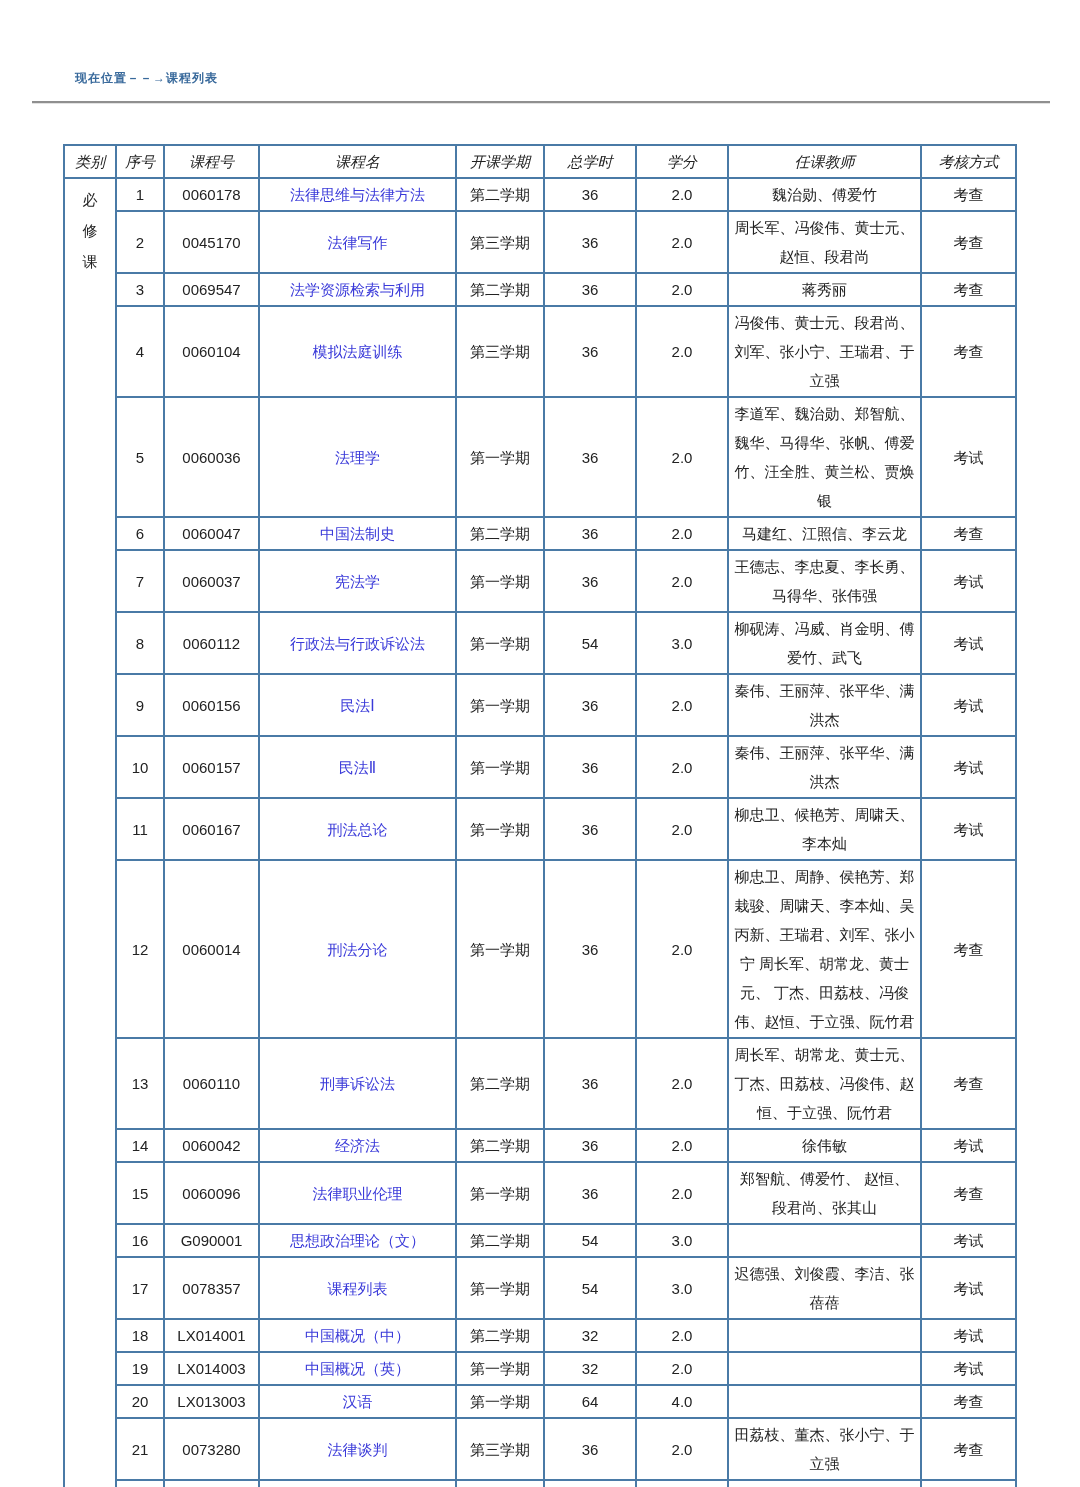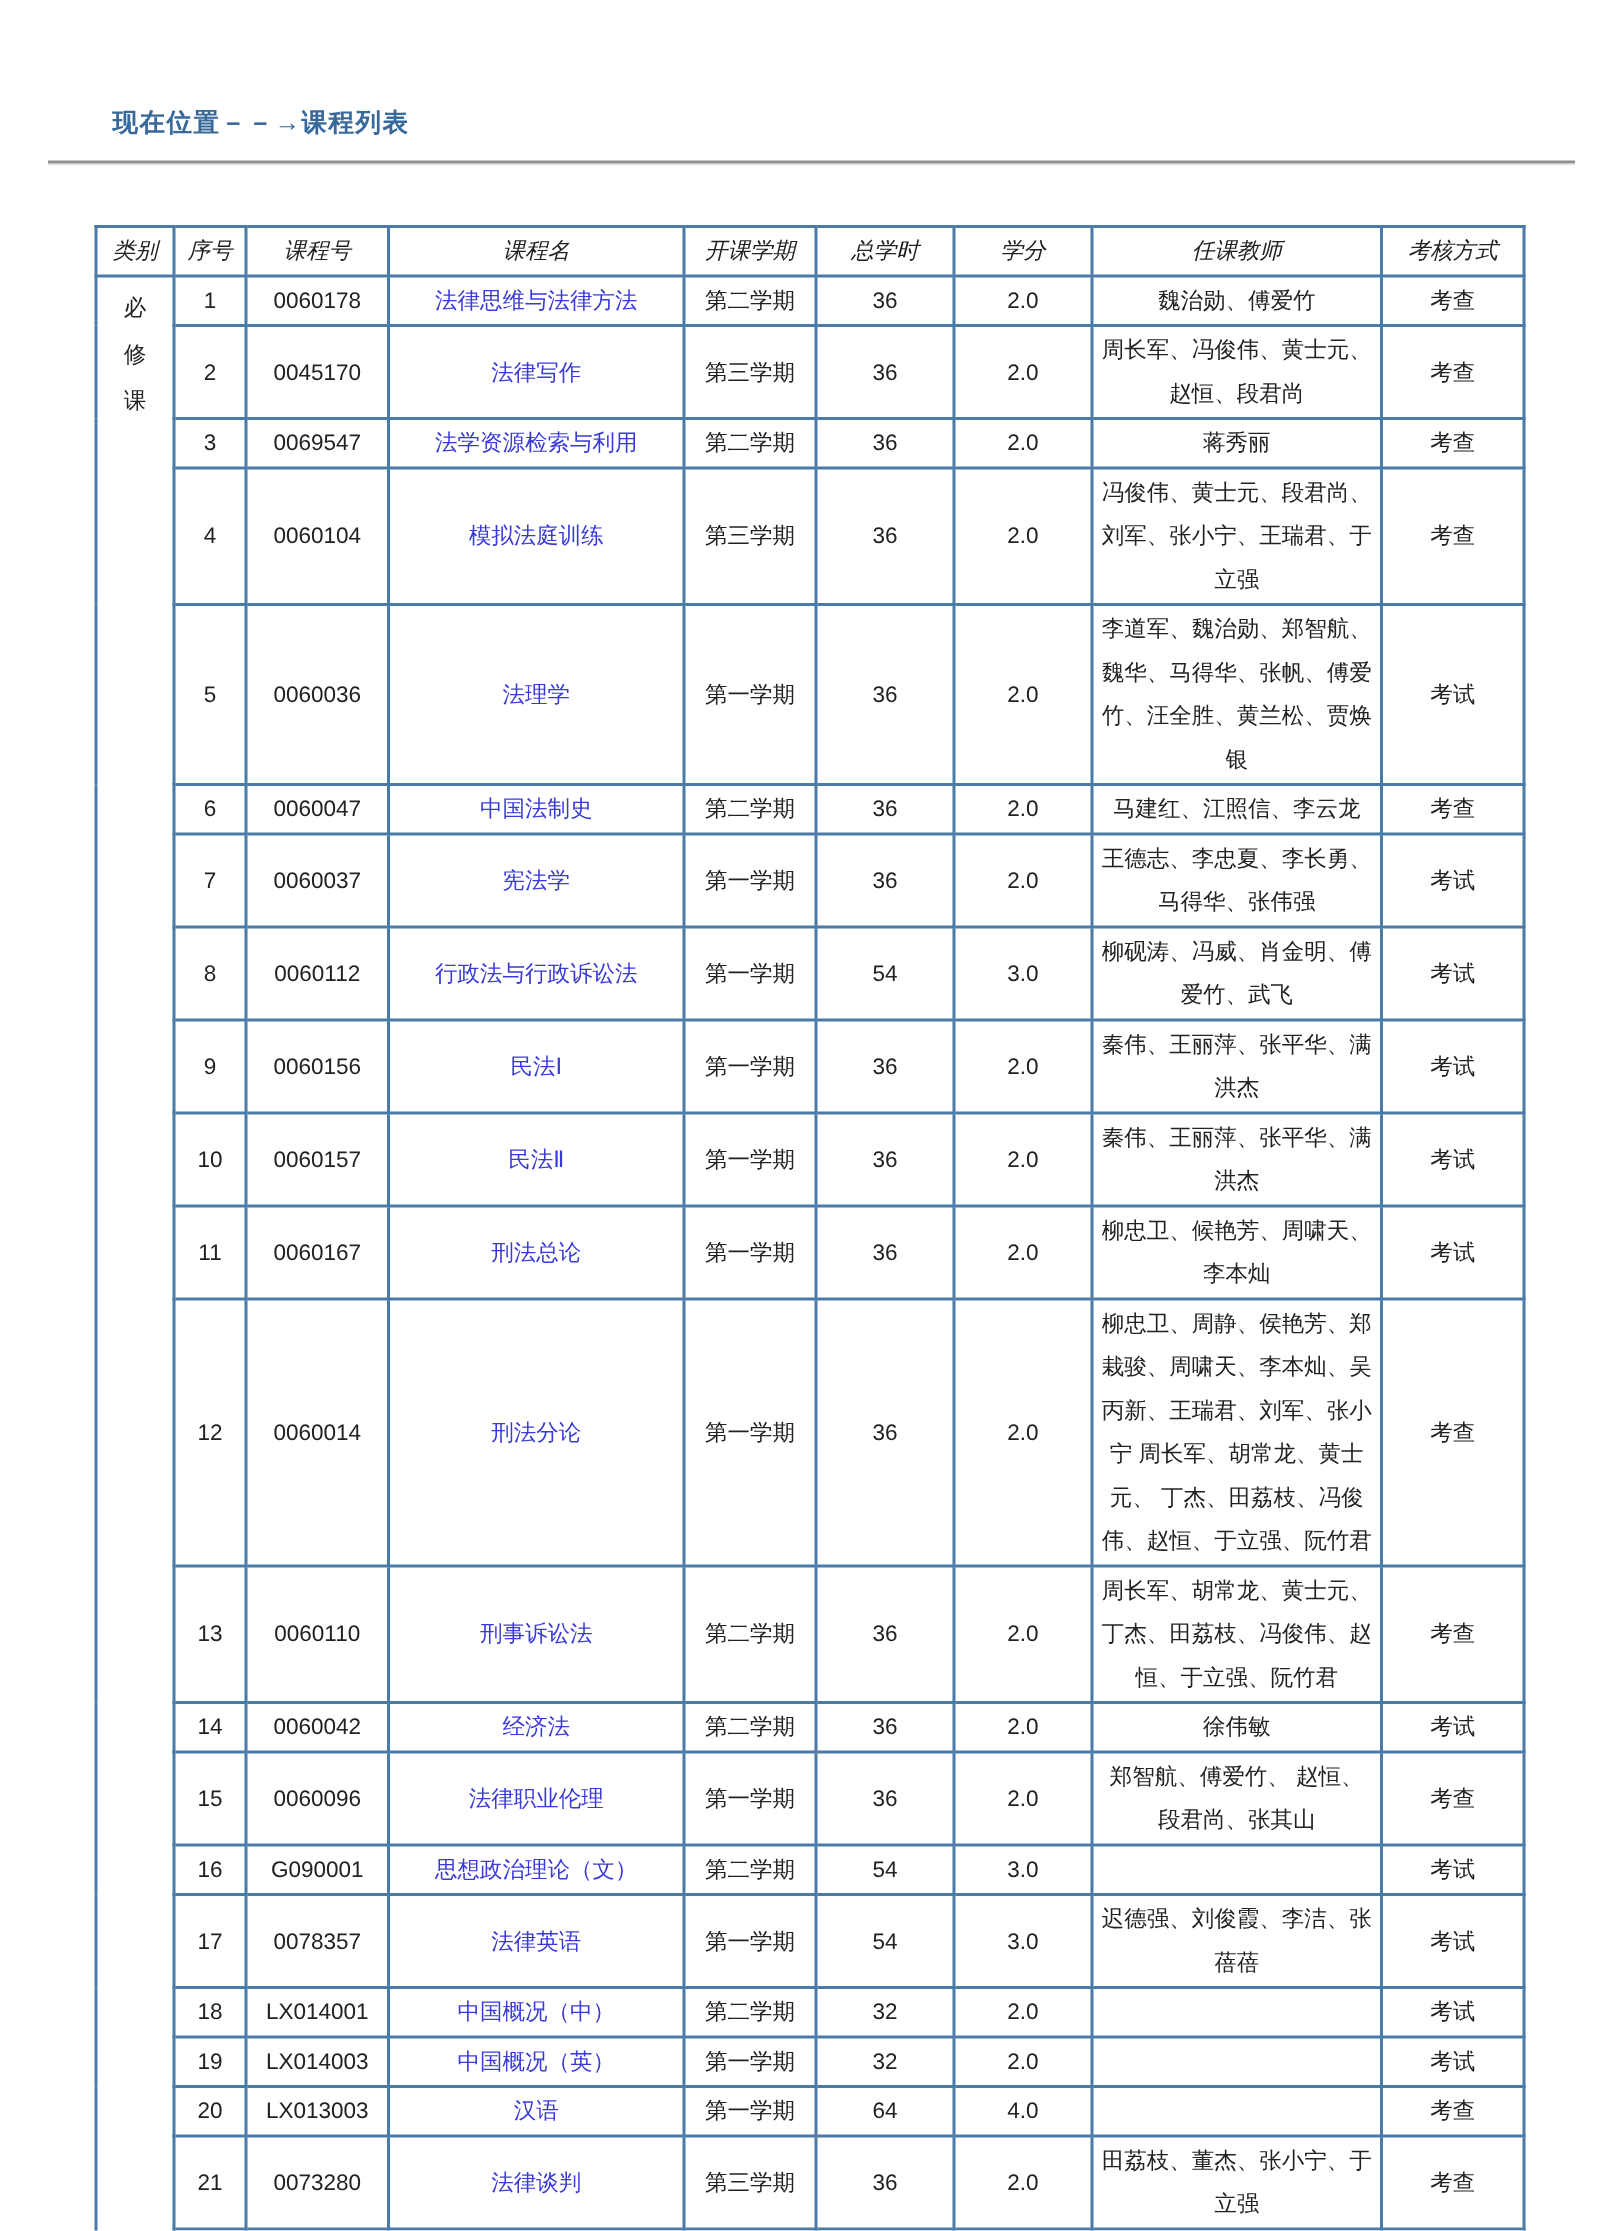--- a/index.html
+++ b/index.html
@@ -9,21 +9,21 @@
     --text:#222222;
     --rule:#8f8f8f;
   }
   html,body{margin:0;padding:0;}
   body{
     width:1080px;height:1487px;overflow:hidden;background:#ffffff;
     font-family:"Liberation Sans","DejaVu Sans",sans-serif;color:var(--text);
   }
   .breadcrumb{
     padding:70px 0 0 75px;
-    font-size:17px;font-weight:bold;color:var(--breadcrumb);letter-spacing:1px;
+    font-size:12px;font-weight:bold;color:var(--breadcrumb);letter-spacing:1px;
   }
   .rule{
     margin:14px 30px 0 32px;height:0;
     border-top:2px solid var(--rule);
     box-shadow:0 1px 0 #e2e2e2;
   }
   table.course-table{
     margin:41px 0 0 63px;width:952px;table-layout:fixed;
     border-collapse:collapse;background:#ffffff;
   }
@@ -232,21 +232,21 @@
     <td class="course-link">思想政治理论（文）</td>
     <td>第二学期</td>
     <td>54</td>
     <td>3.0</td>
     <td></td>
     <td>考试</td>
   </tr>
         <tr>
     <td>17</td>
     <td>0078357</td>
-    <td class="course-link">法律英语</td>
+    <td class="course-link">课程列表</td>
     <td>第一学期</td>
     <td>54</td>
     <td>3.0</td>
     <td>迟德强、刘俊霞、李洁、张蓓蓓</td>
     <td>考试</td>
   </tr>
         <tr>
     <td>18</td>
     <td>LX014001</td>
     <td class="course-link">中国概况（中）</td>

